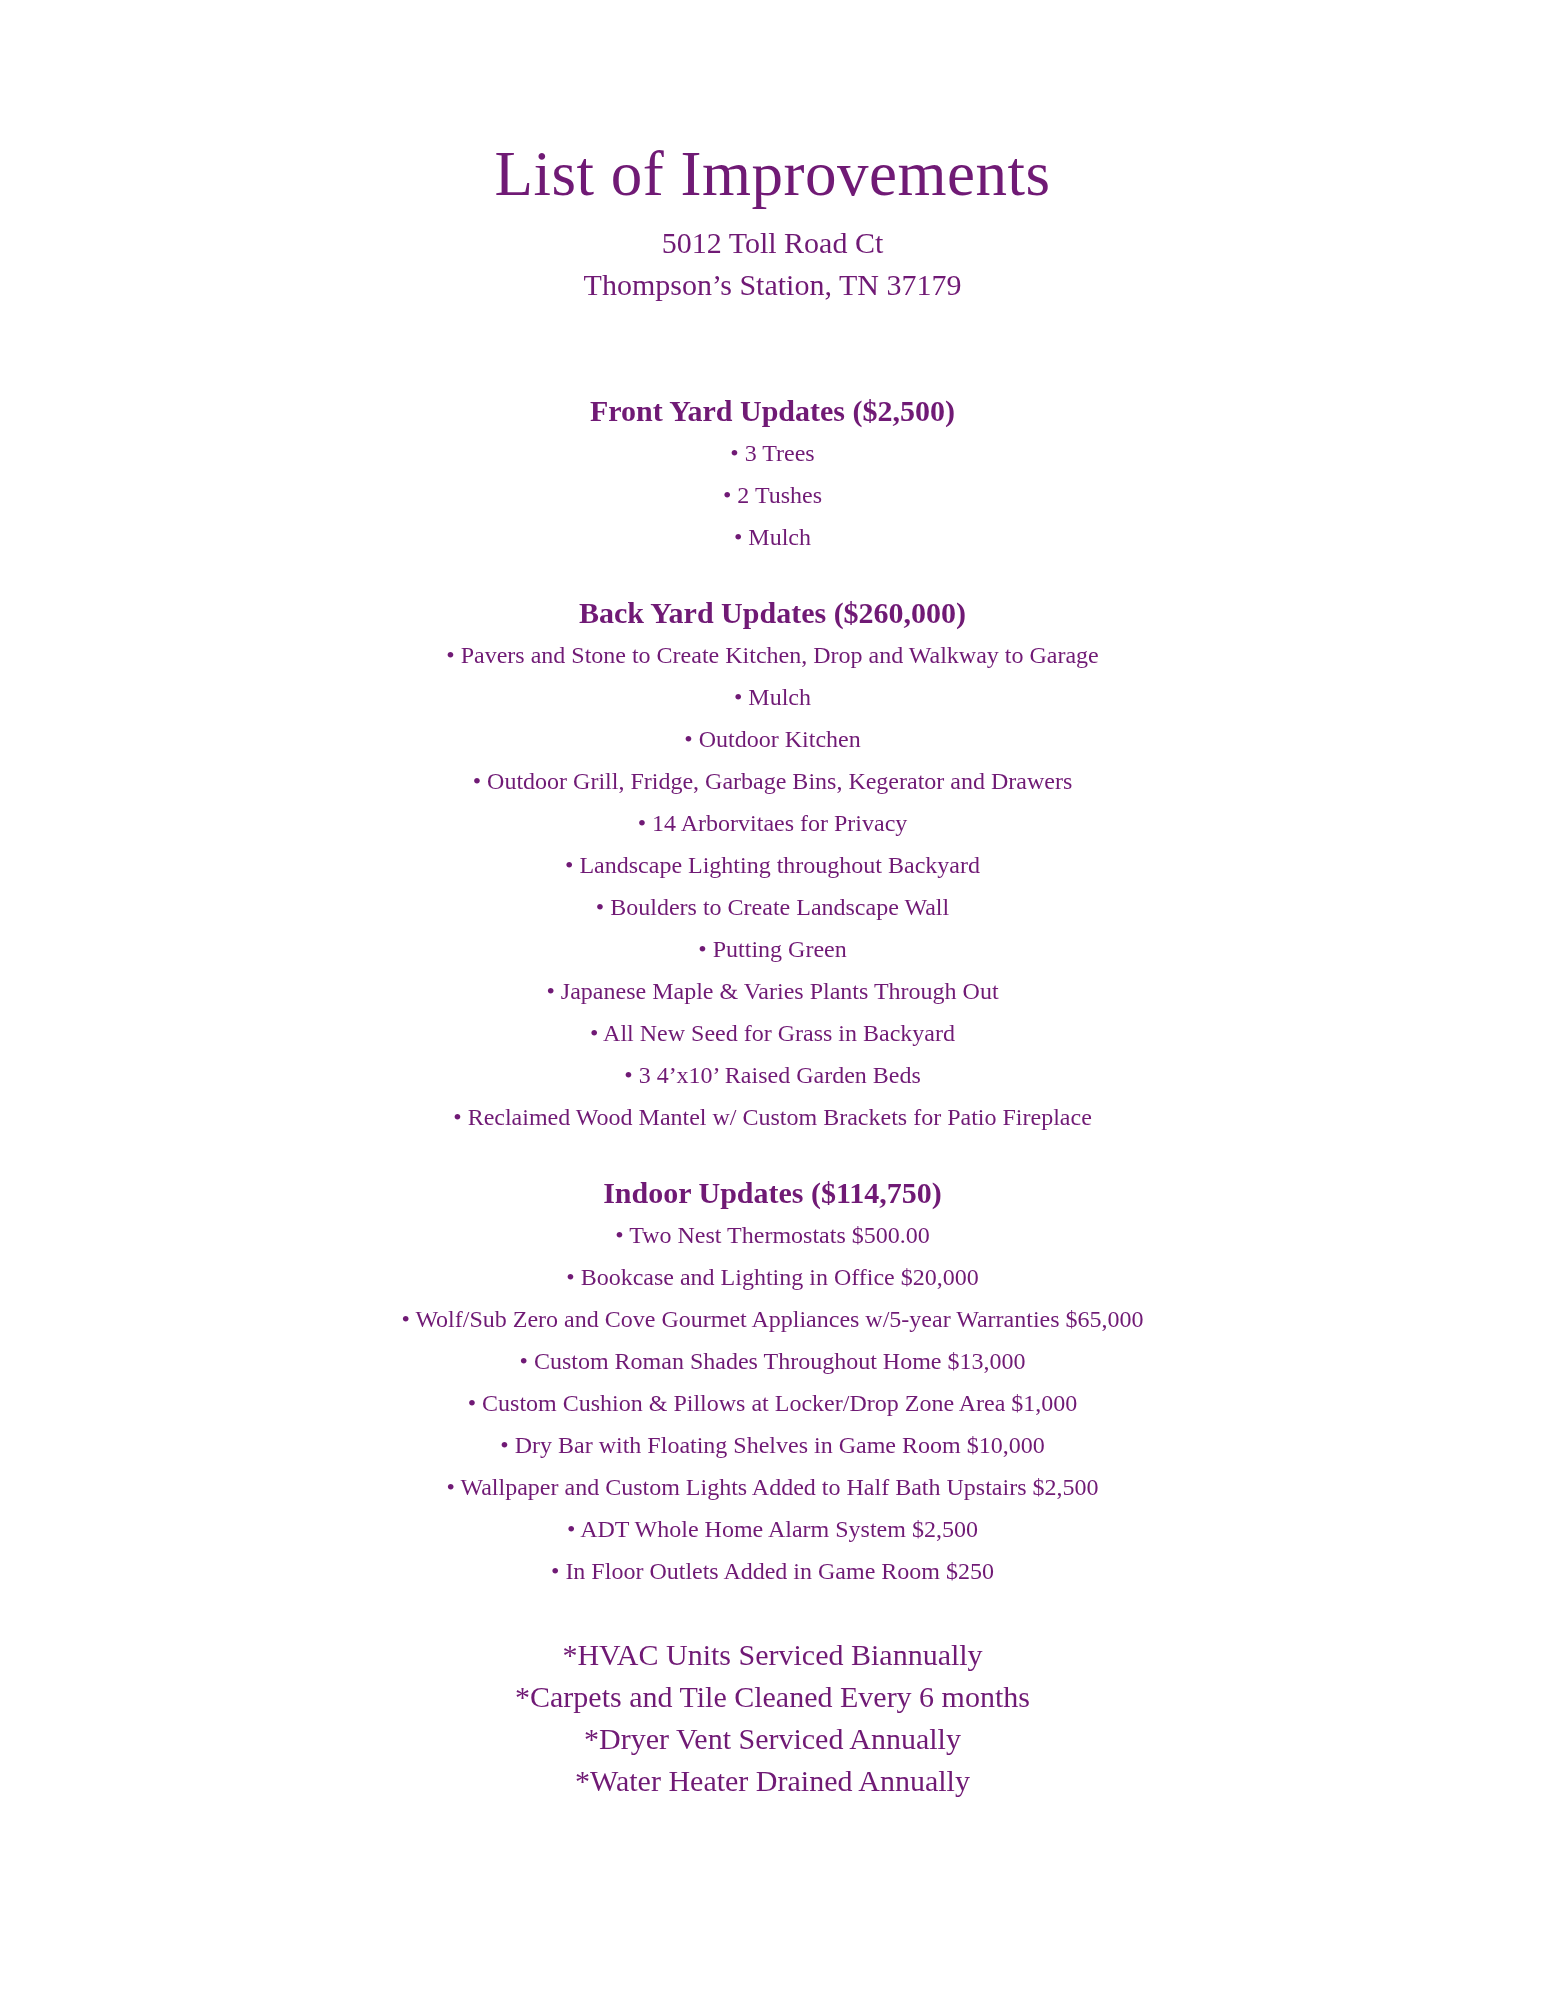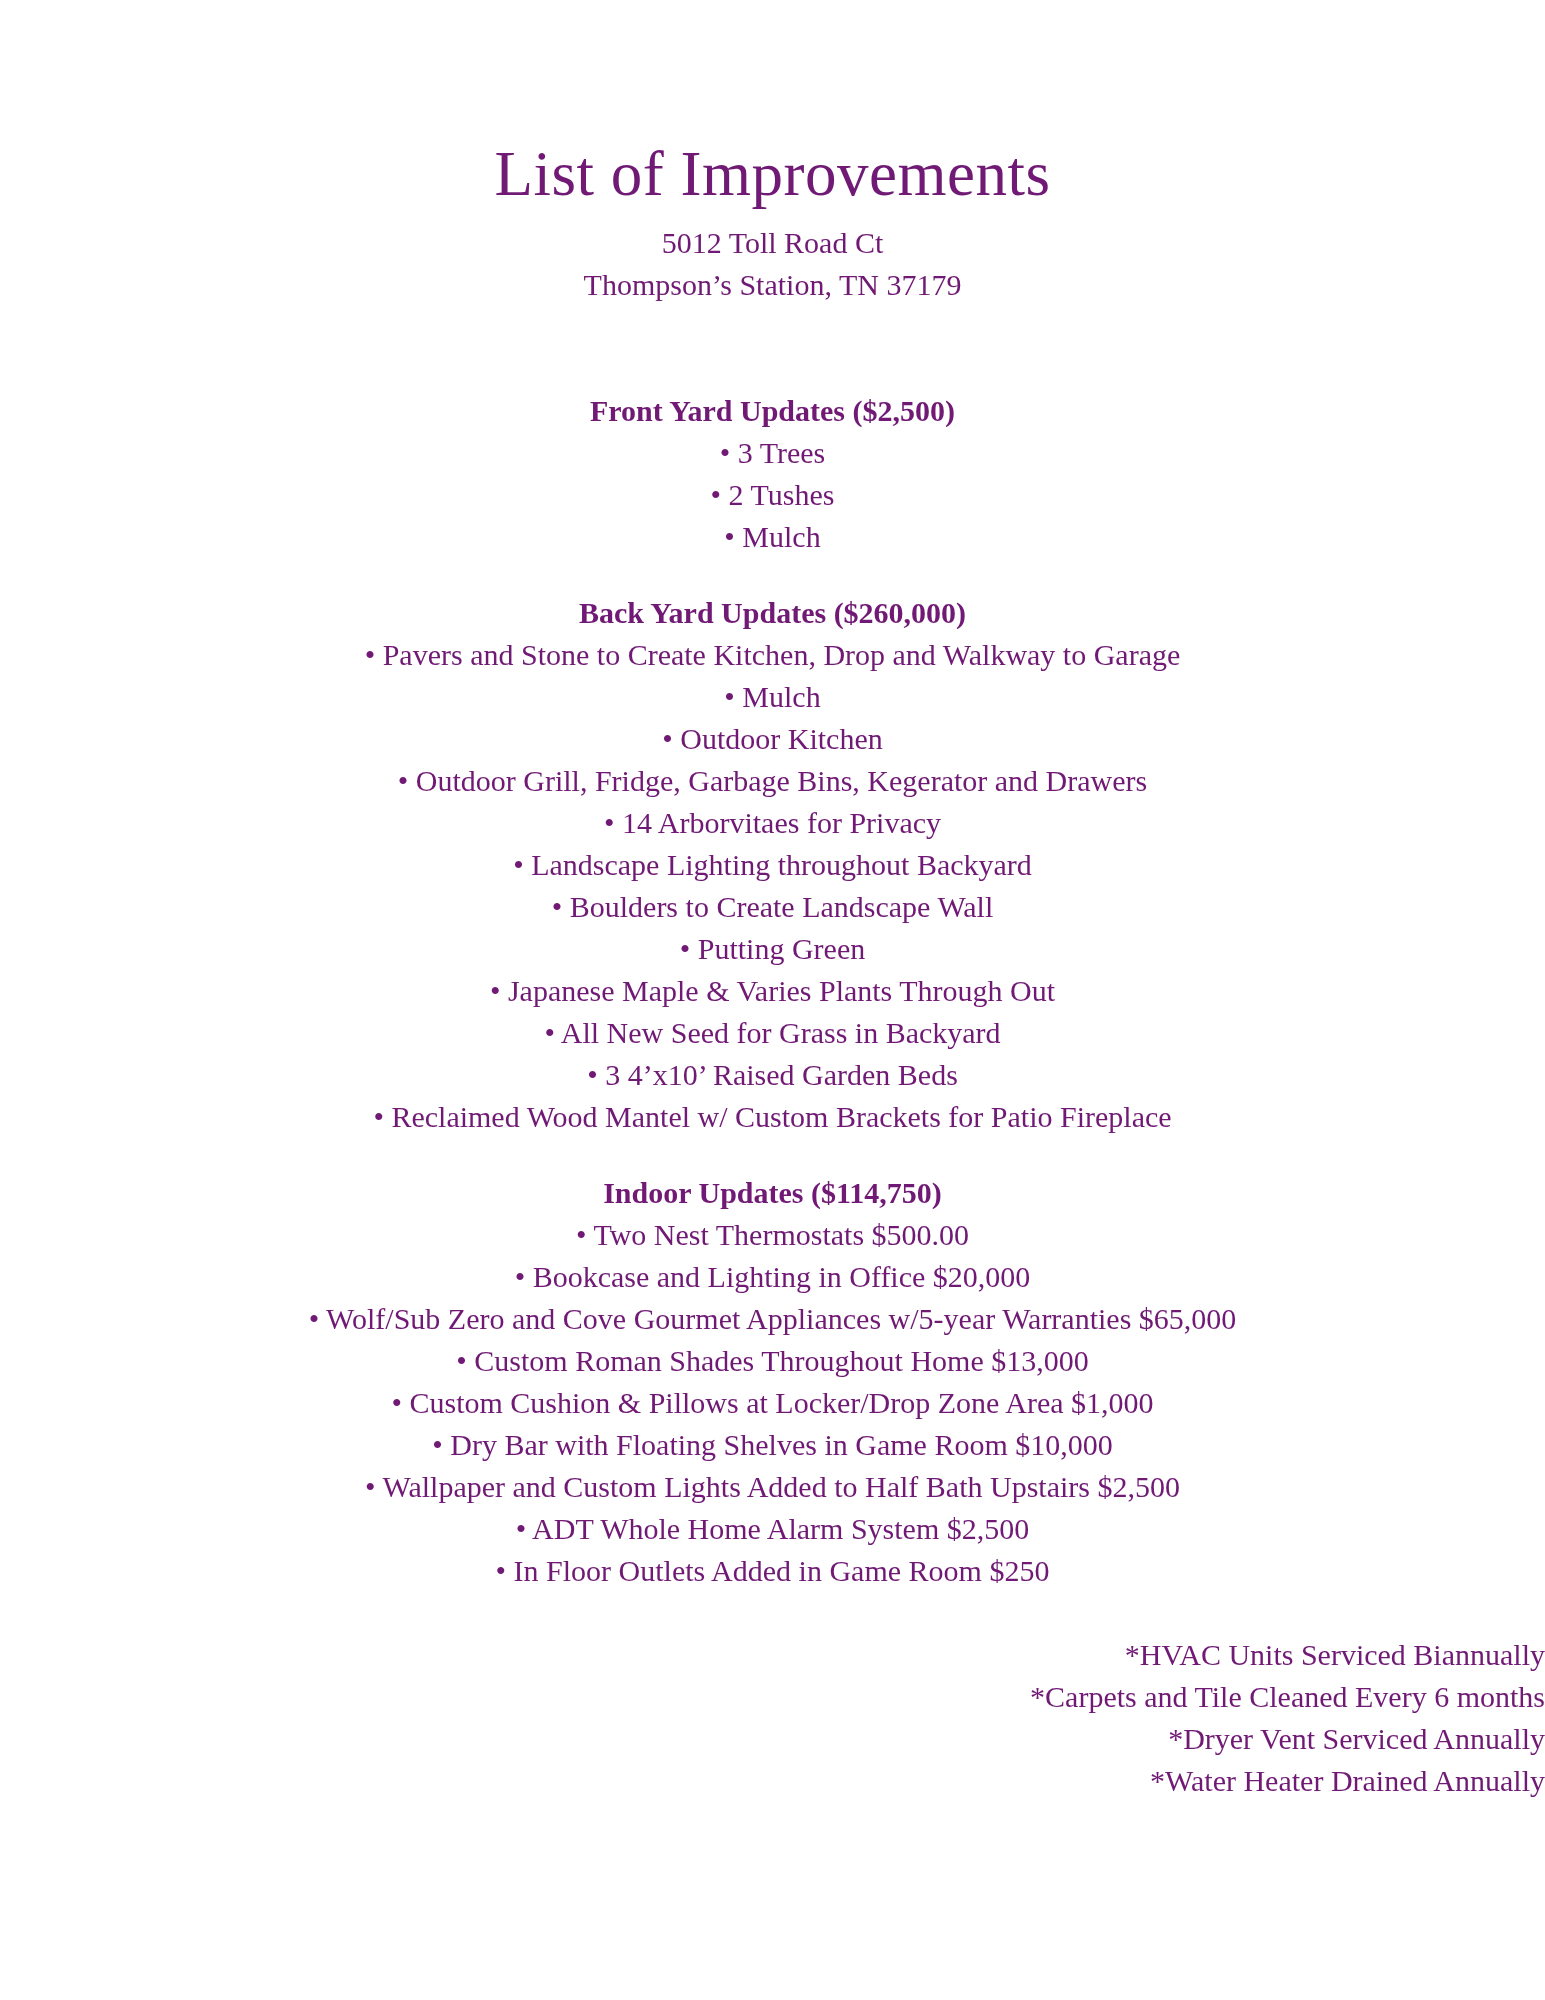--- a/index.html
+++ b/index.html
@@ -36,33 +36,32 @@
   .section:first-child {
     margin-top: 84px;
   }
   .section-heading {
     font-size: 30px;
     line-height: 42px;
     font-weight: 700;
     margin: 0;
   }
   .list-item {
-    font-size: 30px;
+    font-size: 24px;
     line-height: 42px;
   }
   .bullet {
     display: inline;
   }
   .notes {
     margin-top: 42px;
   }
   .note-line {
     font-size: 30px;
     line-height: 42px;
-    text-align: right;
   }
 </style>
 </head>
 <body>
 
 <div class="page">
   <h1 class="doc-title">List of Improvements</h1>
   <div class="address-line">5012 Toll Road Ct</div>
   <div class="address-line">Thompson’s Station, TN 37179</div>
 

